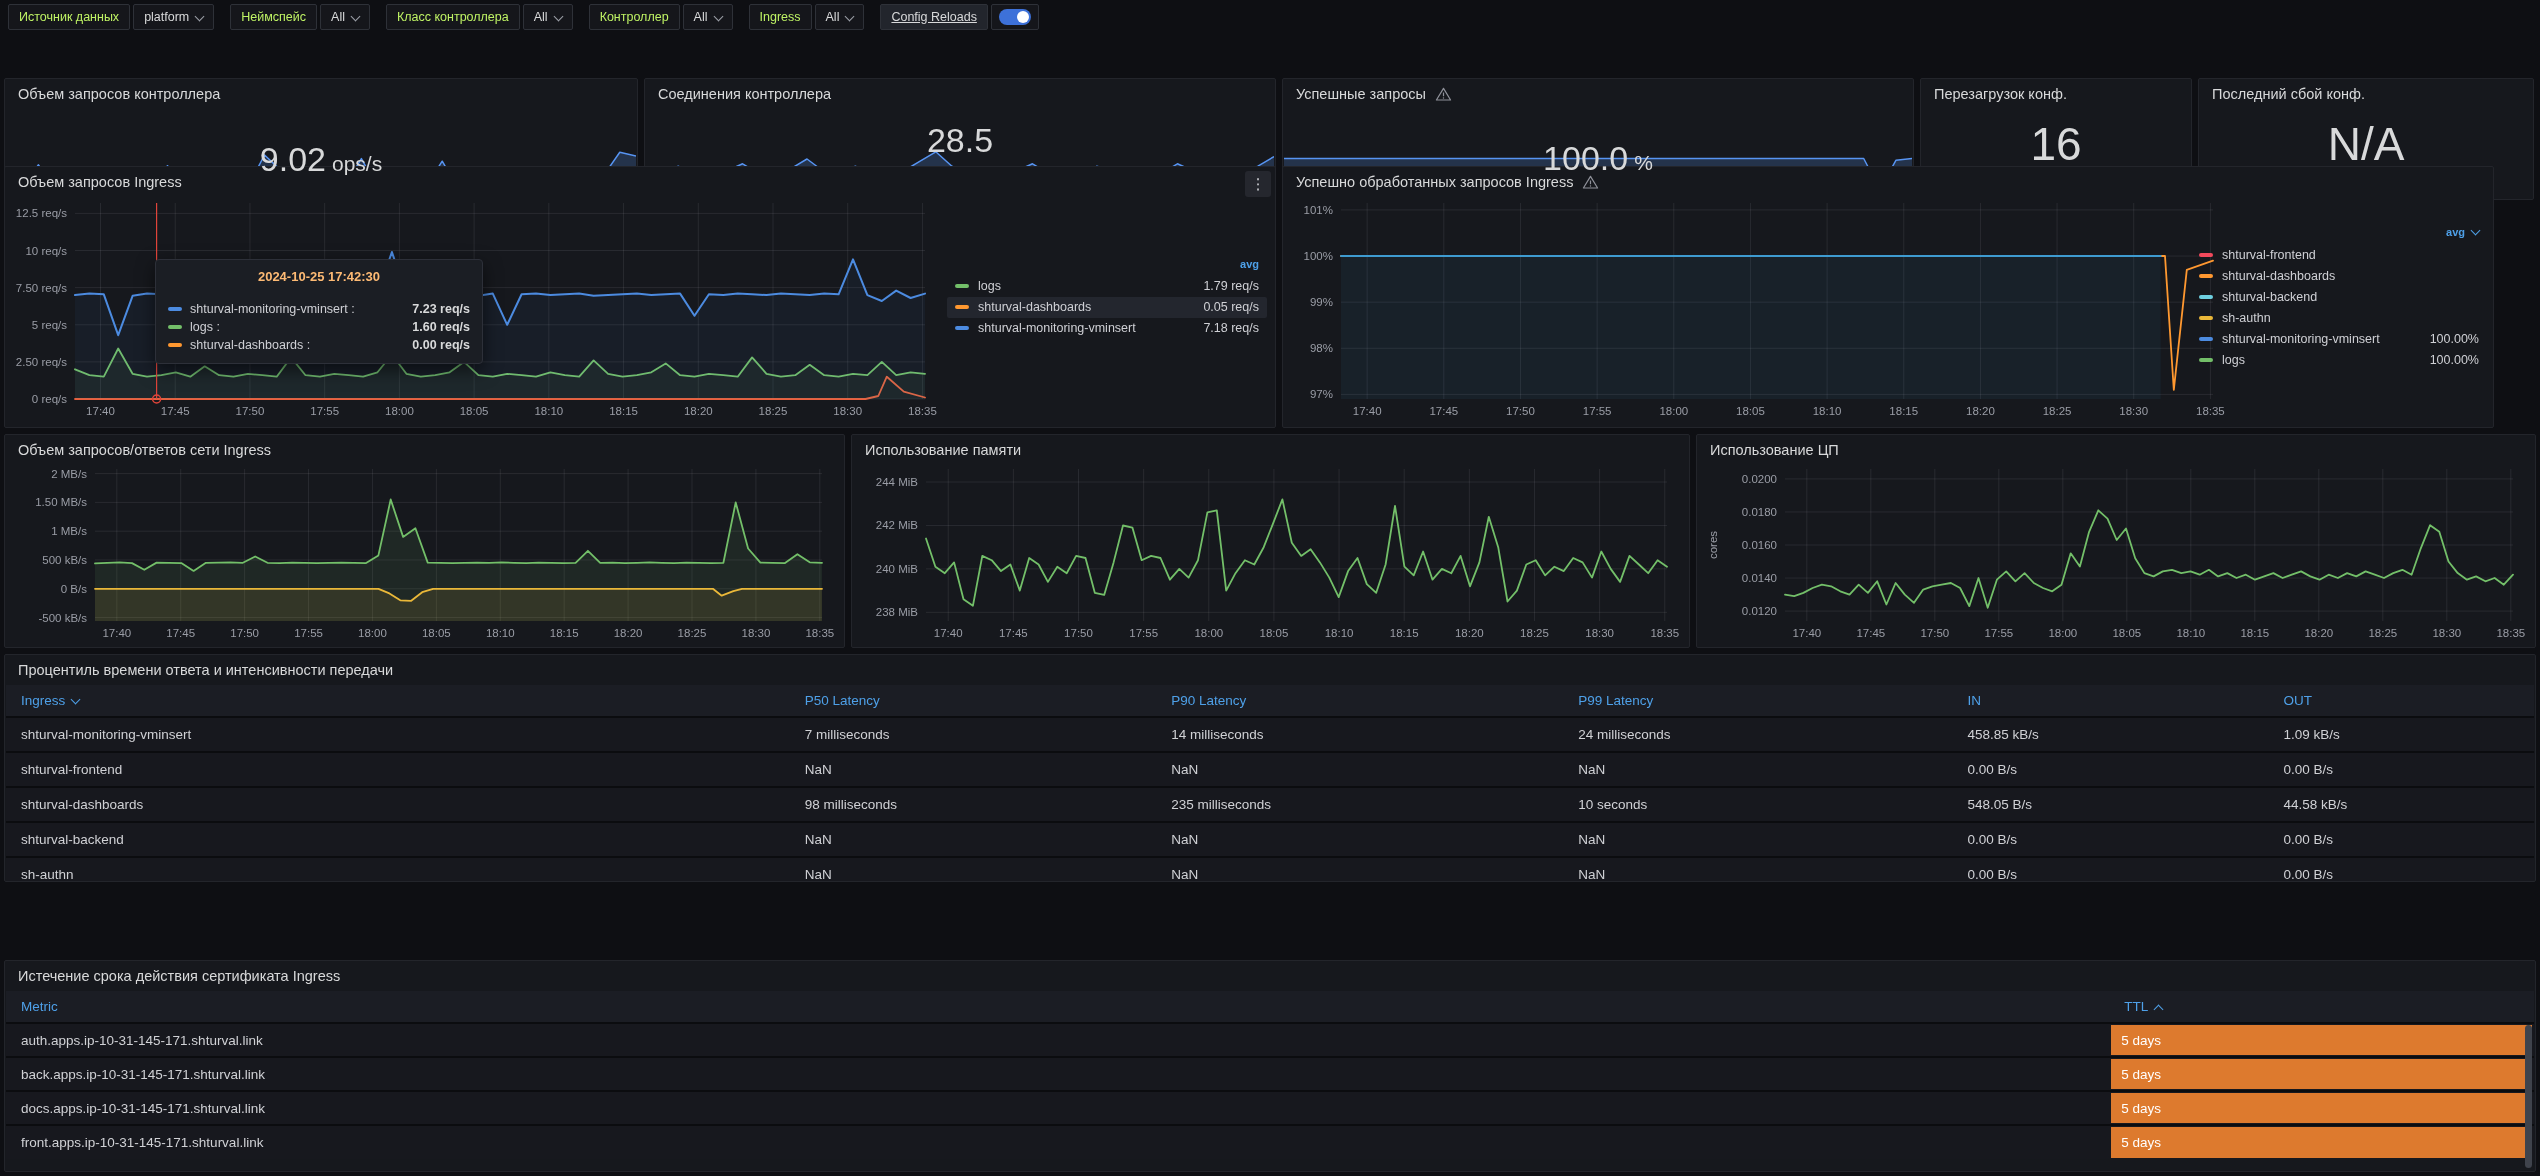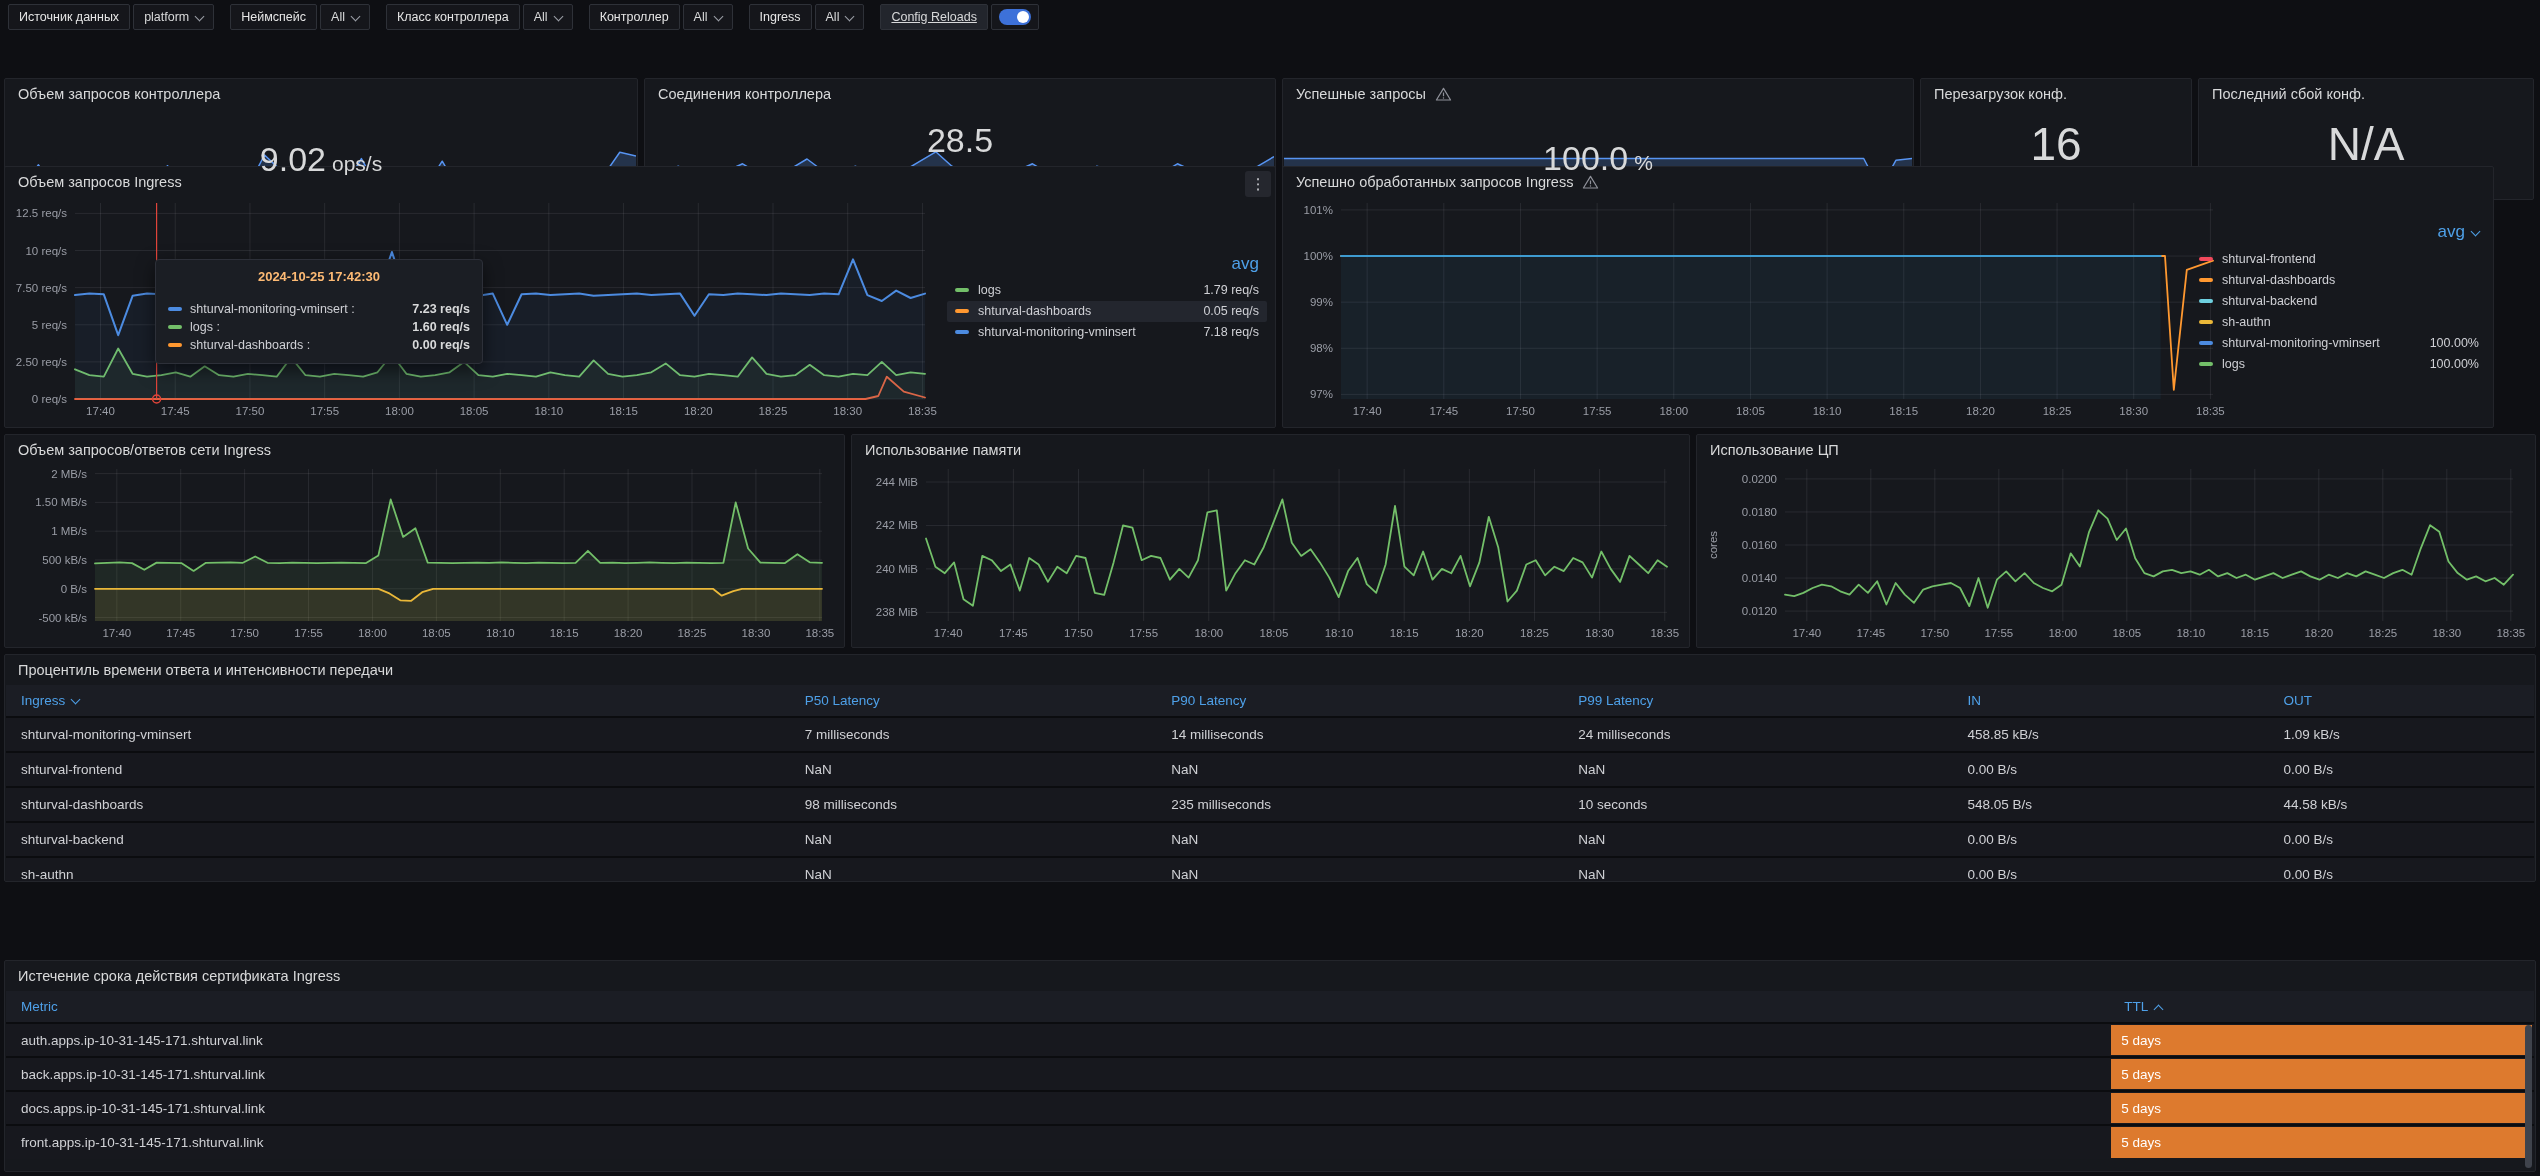--- a/index.html
+++ b/index.html
@@ -3,21 +3,21 @@
 <meta charset="utf-8">
 <style>
   html,body{margin:0;padding:0;background:#0e0f13;}
   .screen{position:relative;width:2540px;height:1176px;overflow:hidden;background:#0e0f13;
     font-family:"Liberation Sans",sans-serif;color:#d8d9da;-webkit-user-select:none;}
   
   .toolbar{position:absolute;top:3px;left:8px;right:8px;height:28px;display:flex;align-items:center;gap:16px;}
   .vgroup{display:flex;gap:3px;}
   .vlabel,.vvalue,.cfgbtn,.tgbox{height:26px;line-height:24px;border:1px solid #2e3138;background:#15161b;
     border-radius:2px;padding:0 10px;font-size:12.5px;box-sizing:border-box;}
-  .vlabel{color:#e5e5e5;font-weight:500;}
+  .vlabel{color:#bef264;font-weight:500;}
   .vvalue{color:#d8d9da;display:flex;align-items:center;}
   .cfgbtn{background:#22252c;color:#d8d9da;font-weight:500;text-decoration:underline;}
   .tgbox{display:flex;align-items:center;padding:0 7px;}
   .toggle{width:32px;height:16px;background:#3d71d9;border-radius:9px;position:relative;}
   .knob{position:absolute;right:2px;top:2px;width:12px;height:12px;border-radius:50%;background:#fff;}
   .chev{display:inline-block;width:6px;height:6px;border-right:1.5px solid #9da1a9;border-bottom:1.5px solid #9da1a9;
     transform:rotate(45deg);margin-left:7px;margin-bottom:2px;}
   .chev.up{transform:rotate(-135deg);margin-bottom:-2px;}
   .chev.blue{border-color:#4ea0e8;}
   
@@ -35,21 +35,21 @@
   .spark.s3{height:46px;}
   .statval{position:absolute;left:50%;white-space:nowrap;transform:translate(-50%,-50%);z-index:2;}
   .big{font-size:34px;font-weight:500;color:#d8d9da;}
   .suf{font-size:21px;font-weight:500;color:#d8d9da;margin-left:6px;}
   .center-big{font-size:46px;font-weight:500;}
   
   .chart-host{position:absolute;top:30px;bottom:4px;}
   .kebab{position:absolute;top:4px;right:4px;width:26px;height:26px;background:#25272e;border-radius:3px;
     display:flex;align-items:center;justify-content:center;color:#cfd0d5;font-size:15px;z-index:4;}
   .legend{position:absolute;top:0;bottom:0;display:flex;flex-direction:column;justify-content:center;z-index:2;}
-  .lg-head{text-align:right;color:#4ea0e8;font-size:17px;padding:2px 8px 6px;font-weight:400;}
+  .lg-head{text-align:right;color:#4ea0e8;font-size:11px;padding:2px 8px 6px;font-weight:700;}
   .lg-row{display:flex;align-items:center;gap:9px;padding:3.5px 8px;font-size:12.5px;color:#cfd0d5;border-radius:2px;}
   .lg-row.hl{background:#23262e;}
   .sw{width:14px;height:4px;border-radius:2px;flex:none;}
   .lg-name{white-space:nowrap;}
   .lg-val{margin-left:auto;}
   
   .ctooltip{position:absolute;left:150px;top:92px;width:302px;background:#1b1e24;border:1px solid #2d3039;border-radius:4px;
     padding:9px 12px;z-index:6;box-shadow:0 6px 18px rgba(0,0,0,.55);}
   .tt-title{text-align:center;font-size:13px;font-weight:600;color:#fdba74;margin-bottom:16px;}
   .tt-row{display:flex;align-items:center;gap:8px;font-size:12.5px;color:#cfd0d5;padding:2px 0;}

